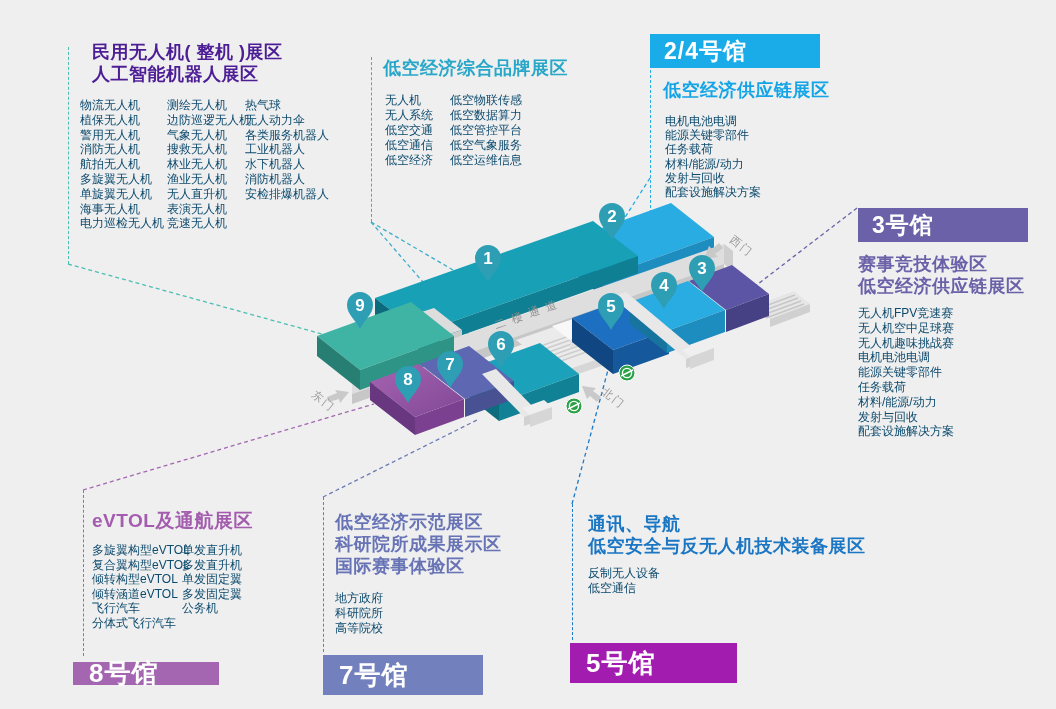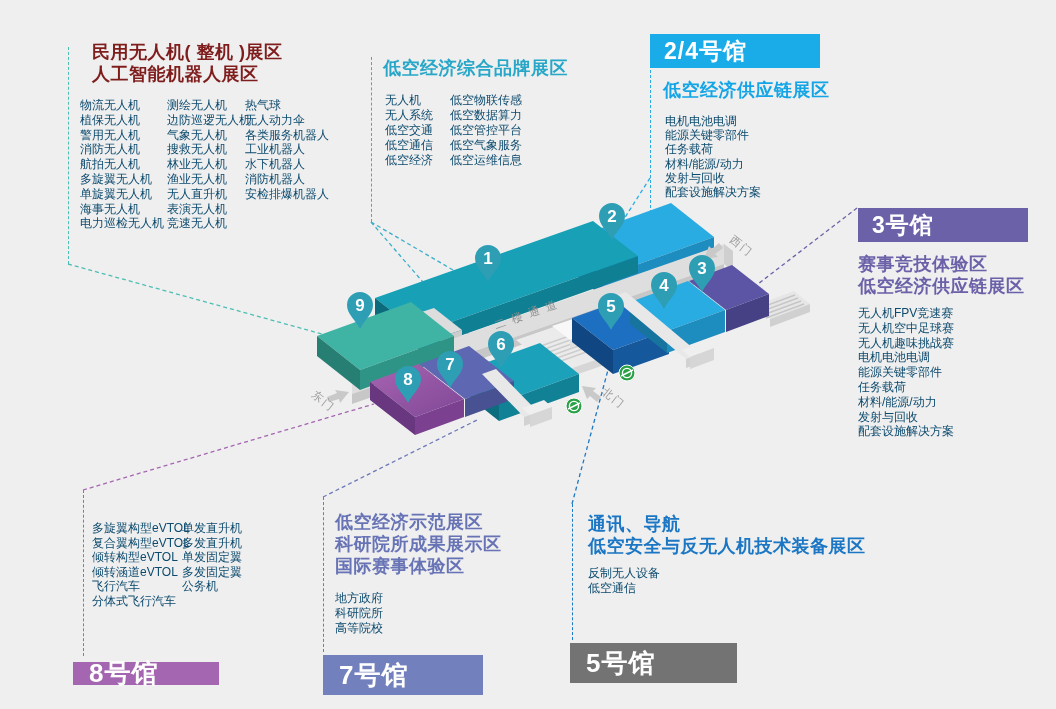--- a/index.html
+++ b/index.html
@@ -15,21 +15,21 @@
   .hdr{color:#fff;font-weight:bold;display:flex;align-items:center;
        padding-left:14px;letter-spacing:1px;box-sizing:border-box;}
   .titles{font-weight:bold;font-size:18px;line-height:22px;letter-spacing:.5px;}
   .cols{display:flex;font-size:12px;color:#0c4a6e;}
   .col{flex:none;}
   .col div{white-space:nowrap;}
 
   
   #p9{left:70px;top:29px;width:310px;}
   #p9 .hdr{width:163px;height:36px;background:#4cbeb4;font-size:24px;}
-  #p9 .titles{color:#7f1d1d;padding-left:22px;margin-top:12px;}
+  #p9 .titles{color:#4c1d95;padding-left:22px;margin-top:12px;}
   #p9 .cols{padding-left:10px;margin-top:13px;line-height:14.8px;}
   #p9 .col:nth-child(1){width:87px;}
   #p9 .col:nth-child(2){width:78px;}
 
   
   #p16{left:372px;top:39px;width:230px;}
   #p16 .hdr{width:198px;height:34px;background:#29a7c8;font-size:23px;}
   #p16 .titles{color:#29a7c8;padding-left:11px;margin-top:18px;}
   #p16 .cols{padding-left:13px;margin-top:14px;line-height:15px;}
   #p16 .col:nth-child(1){width:65px;}
@@ -60,21 +60,21 @@
   
   #p5{left:588px;top:513px;width:300px;}
   #p5 .titles{color:#1b76c4;}
   #p5 .cols{margin-top:9px;line-height:15px;}
 
   
   .hdr-block{position:absolute;z-index:3;color:#fff;font-weight:bold;display:flex;
              align-items:center;padding-left:16px;letter-spacing:1px;box-sizing:border-box;}
   #h8{left:73px;top:662px;width:146px;height:23px;background:#a466b0;font-size:26px;}
   #h7{left:323px;top:655px;width:160px;height:40px;background:#7280be;font-size:26px;}
-  #h5{left:570px;top:643px;width:167px;height:40px;background:#737373;font-size:26px;}
+  #h5{left:570px;top:643px;width:167px;height:40px;background:#a21caf;font-size:26px;}
 
   
   .vline{position:absolute;width:0;z-index:2;}
   #b9 {left:68px; top:47px; height:217px;border-left:1px dashed #4cbeb4;}
   #b16{left:371px;top:57px; height:165px;border-left:1px dashed #3baecb;}
   #b24{left:650px;top:55px; height:173px;border-left:1px dashed #29ace2;}
   #b8 {left:83px; top:490px;height:166px;border-left:1px dashed #a466b0;}
   #b7 {left:323px;top:497px;height:155px;border-left:1px dashed #6e79b8;}
   #b5 {left:572px;top:504px;height:136px;border-left:1px dashed #1e78c2;}
 </style>
@@ -365,20 +365,23 @@
         <div>能源关键零部件</div>
         <div>任务载荷</div>
         <div>材料/能源/动力</div>
         <div>发射与回收</div>
         <div>配套设施解决方案</div>
       </div>
     </div>
 </div>
 
 <div class="panel" id="p8v">
+  <div class="titles">
+      <div>eVTOL及通航展区</div>
+    </div>
   <div class="cols">
       <div class="col">
         <div>多旋翼构型eVTOL</div>
         <div>复合翼构型eVTOL</div>
         <div>倾转构型eVTOL</div>
         <div>倾转涵道eVTOL</div>
         <div>飞行汽车</div>
         <div>分体式飞行汽车</div>
       </div>
       <div class="col">

